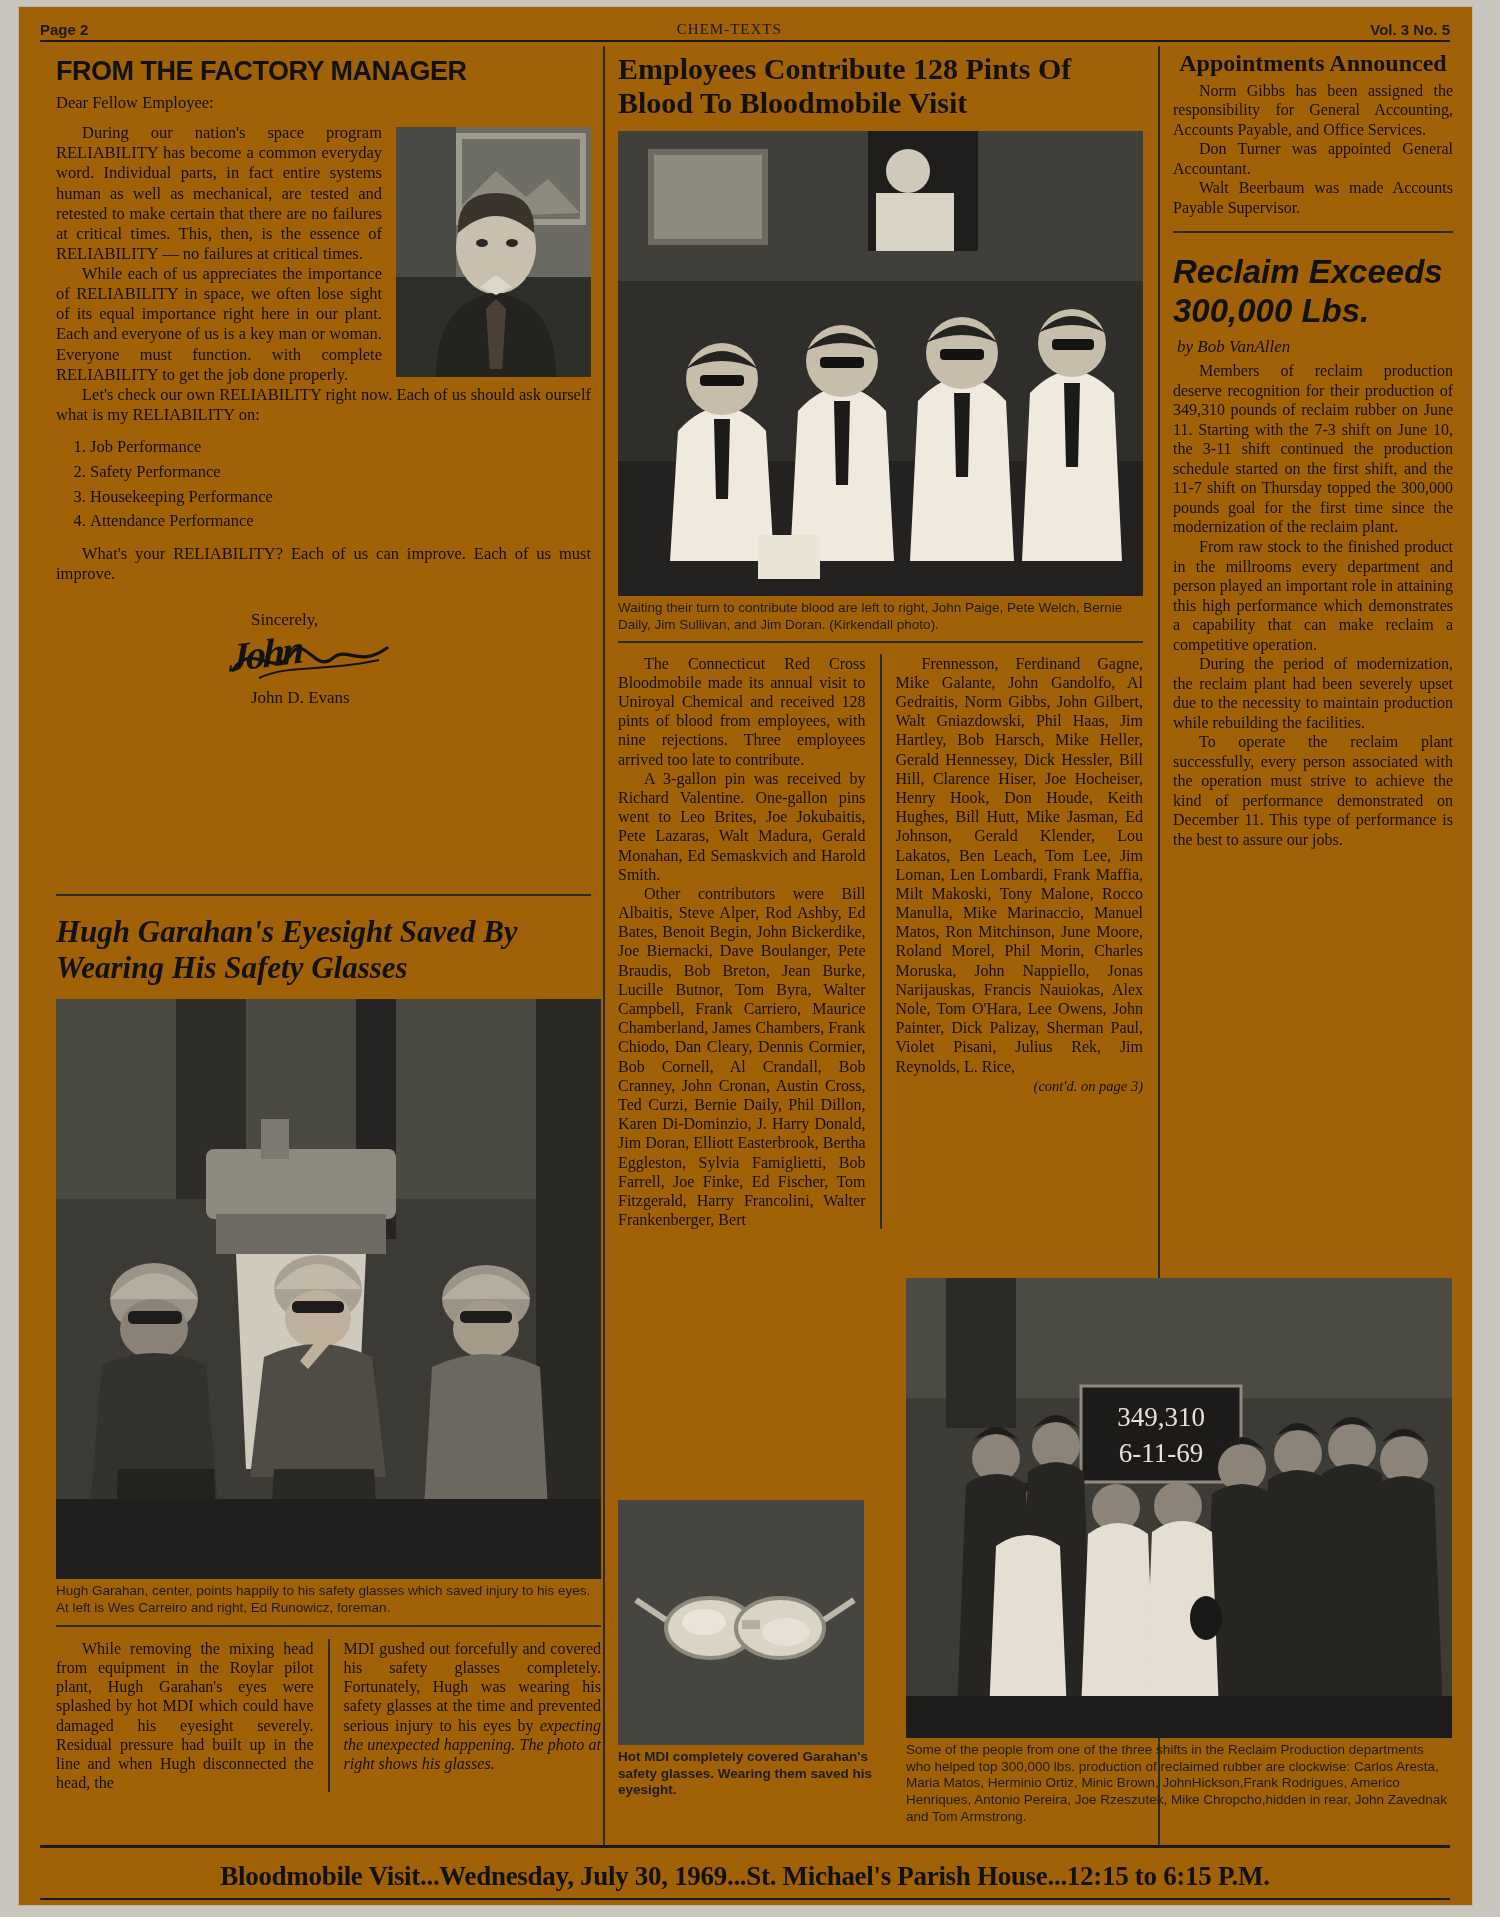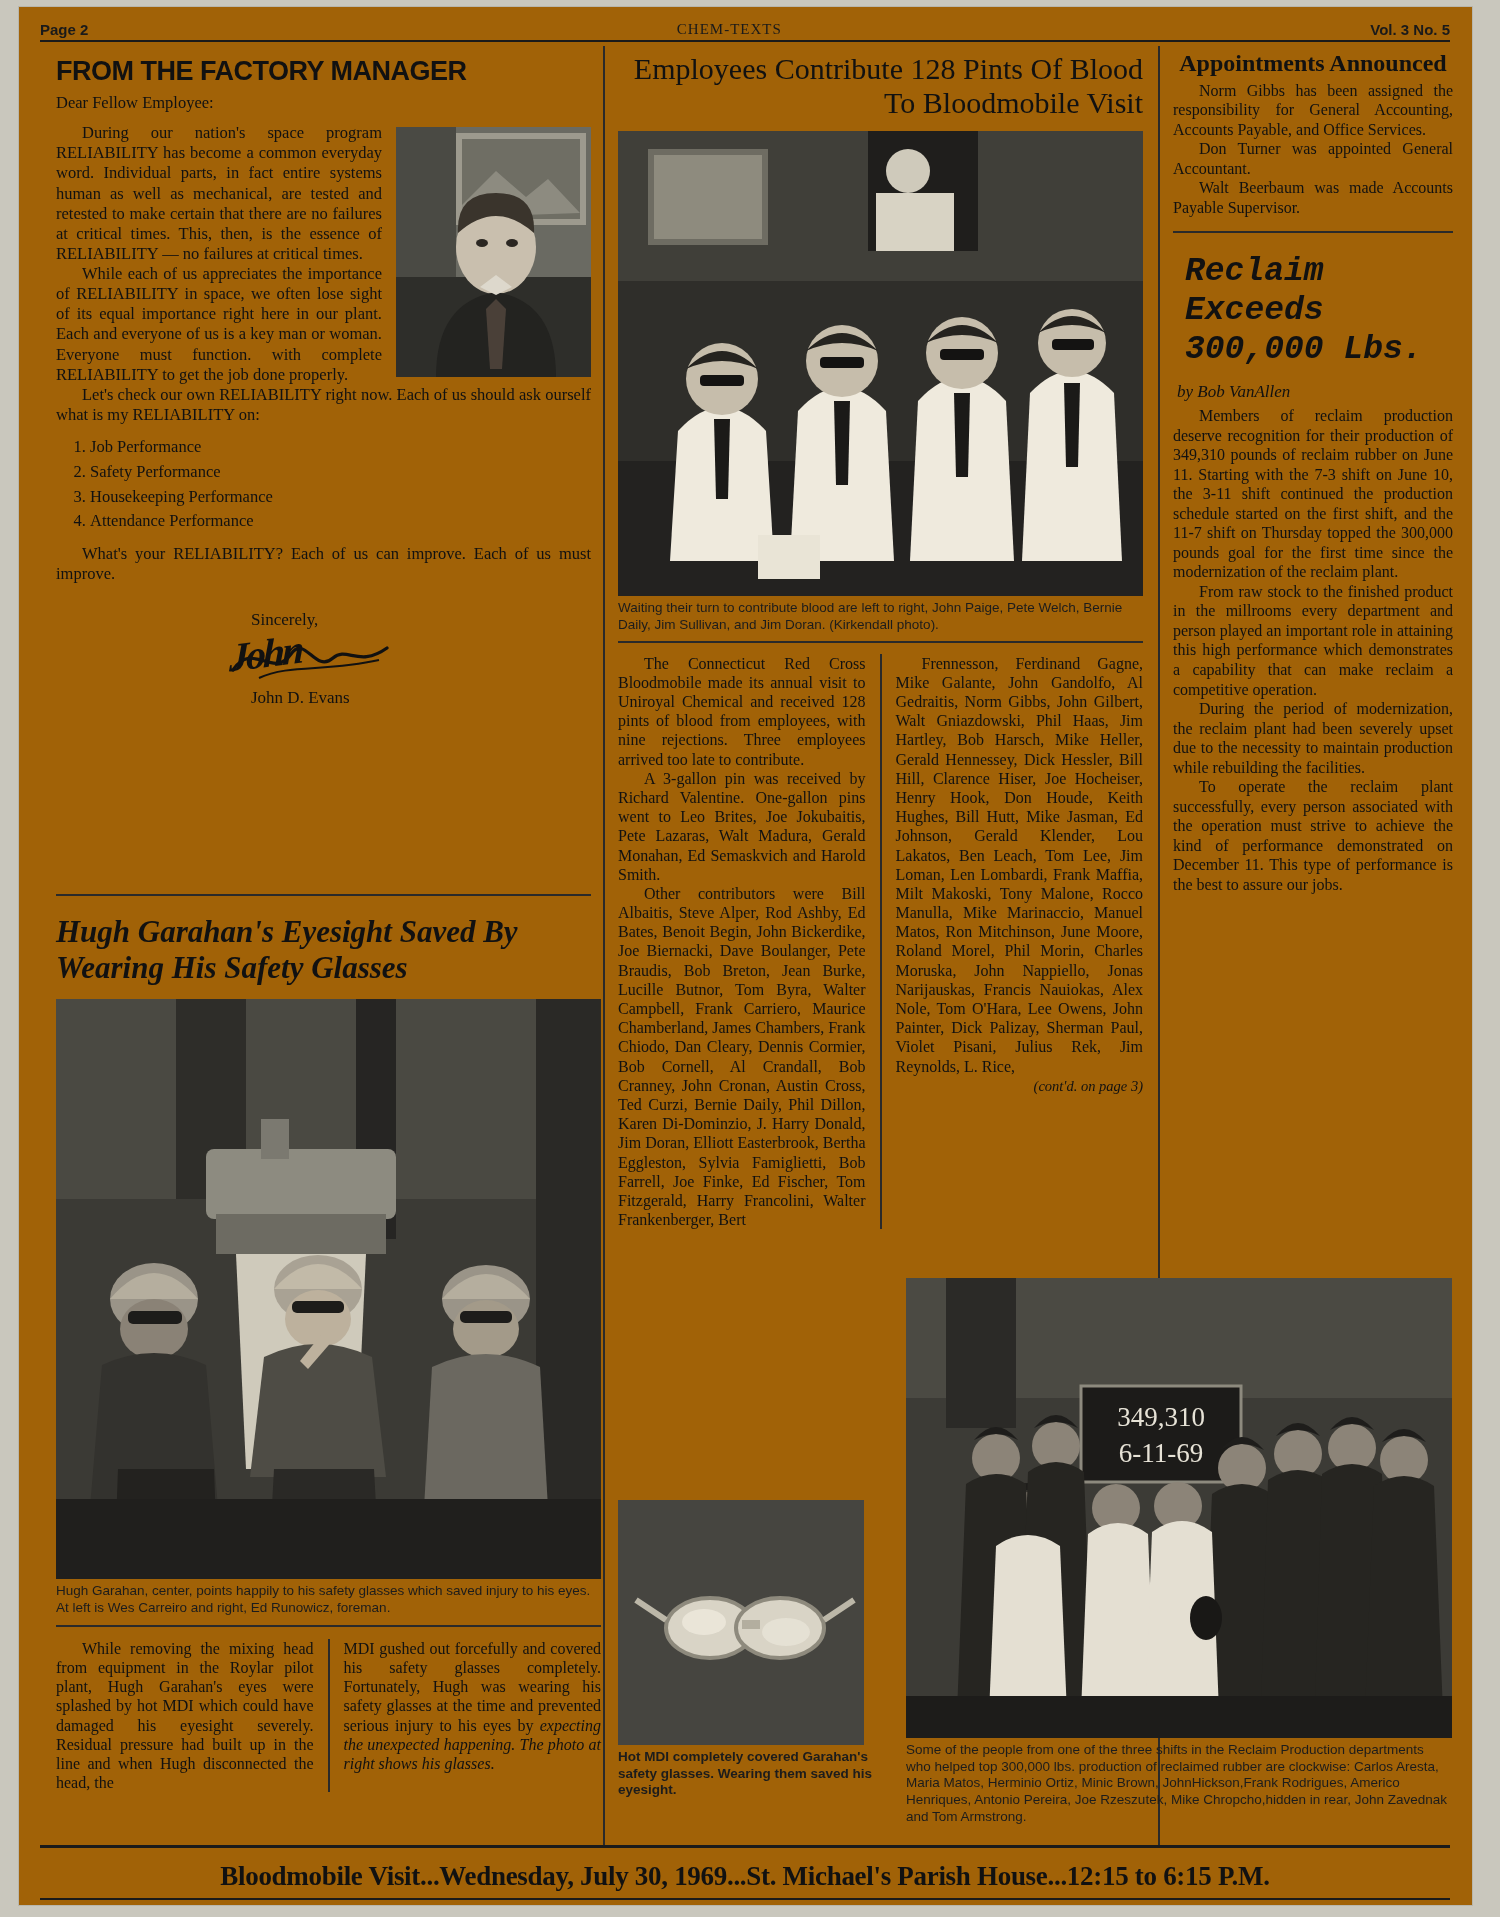--- a/index.html
+++ b/index.html
@@ -65,49 +65,49 @@
   h1.head-sans {
     font-family: "Liberation Sans", sans-serif;
     font-weight: bold;
     font-size: 27px;
     letter-spacing: -0.5px;
     margin: 0 0 6px 0;
     color: #111;
   }
   h1.head-serif {
     font-family: "Liberation Serif", serif;
-    font-weight: normal;
+    font-weight: bold;
     font-size: 30px;
     line-height: 1.12;
     margin: 0;
-    text-align: right;
+    text-align: left;
   }
   h1.head-ital {
     font-family: "Liberation Serif", serif;
     font-weight: bold;
     font-style: italic;
     font-size: 31px;
     line-height: 1.15;
     margin: 0;
   }
   h2.head-right {
     font-family: "Liberation Serif", serif;
     font-weight: bold;
     font-size: 24px;
     line-height: 1.12;
     text-align: center;
     margin: 0 0 4px 0;
   }
   h2.head-reclaim {
-    font-family: Liberation Mono, monospace;
+    font-family: Liberation Sans, sans-serif;
     font-weight: bold;
     font-style: italic;
     font-size: 33px;
     line-height: 1.18;
-    margin: 12px;
+    margin: 0;
   }
   p.body {
     font-size: 16.5px;
     line-height: 1.22;
     margin: 0;
     text-align: justify;
     text-indent: 26px;
     hyphens: auto;
   }
   p.body.noind { text-indent: 0; }

